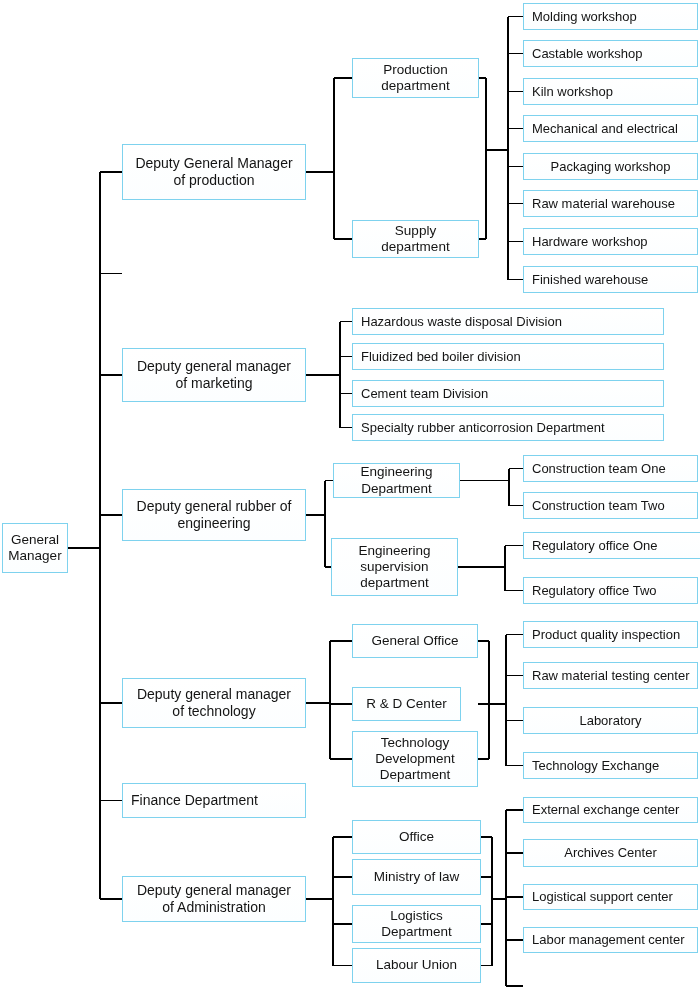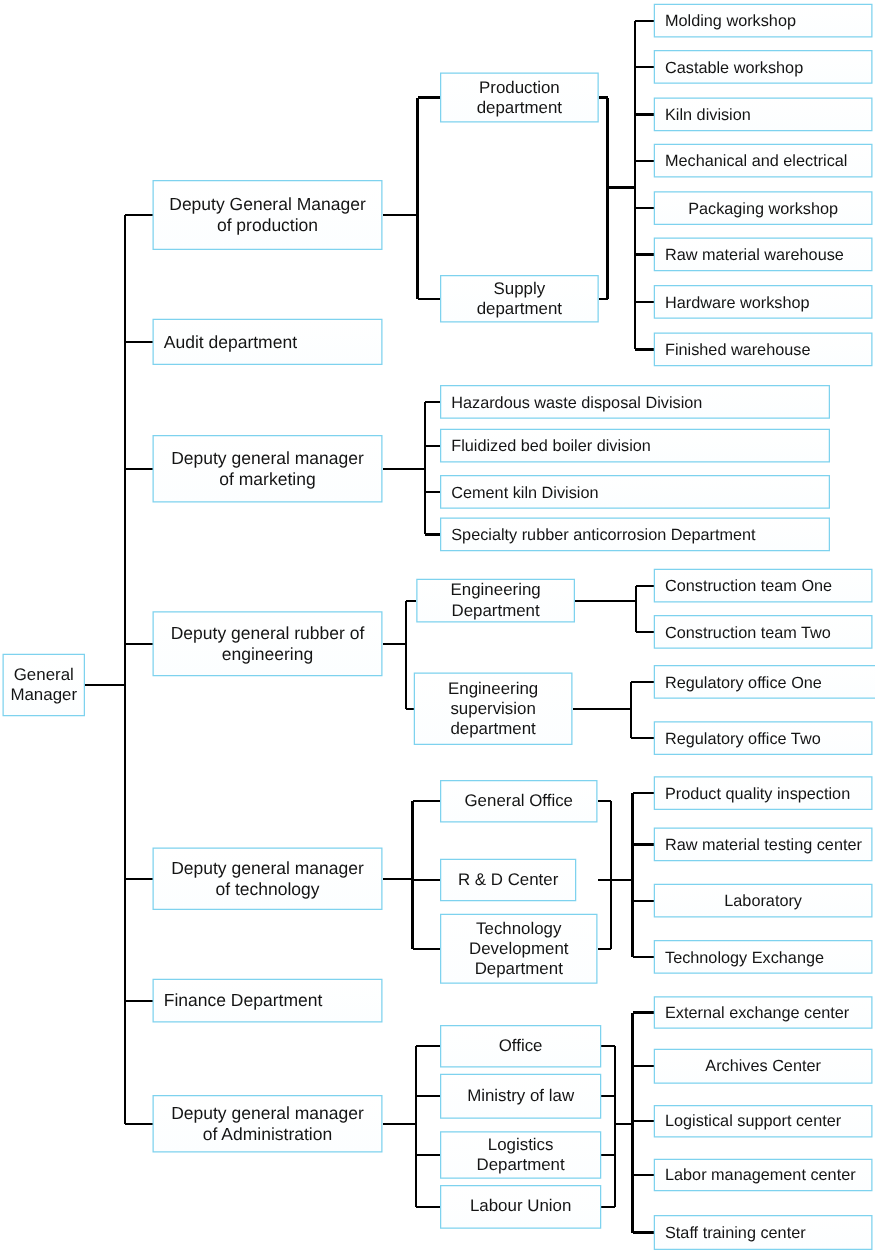--- a/index.html
+++ b/index.html
@@ -52,42 +52,41 @@
     <path d="M478 641 H489 M478 704 H489 M478 759 H489 M489 641 V759 M489 704 H506"></path>
     <path d="M506 634.5 V765.5 M506 634.5 H523 M506 675.5 H523 M506 720.5 H523 M506 765.5 H523"></path>
     <path d="M306 899 H333 M333 837 V965.5 M333 837 H352 M333 877 H352 M333 924 H352 M333 965.5 H352"></path>
     <path d="M481 837 H492 M481 877 H492 M481 924 H492 M481 965.5 H492 M492 837 V965.5 M492 899 H506"></path>
     <path d="M506 810 V986 M506 810 H523 M506 853 H523 M506 897 H523 M506 940 H523 M506 986 H523"></path>
   </svg>
 
   <div class="node gm" style="left:2px;top:523px;width:66px;height:50px">General Manager</div>
 
   <div class="node lv2" style="left:122px;top:144px;width:184px;height:56px">Deputy General Manager of production</div>
-  <div class="node lv2 left" style="left:122px;top:255px;width:184px;height:37px">Audit department</div>
   <div class="node lv2" style="left:122px;top:348px;width:184px;height:54px">Deputy general manager of marketing</div>
   <div class="node lv2" style="left:122px;top:489px;width:184px;height:52px">Deputy general rubber of engineering</div>
   <div class="node lv2" style="left:122px;top:678px;width:184px;height:50px">Deputy general manager of technology</div>
   <div class="node lv2 left" style="left:122px;top:783px;width:184px;height:35px">Finance Department</div>
   <div class="node lv2" style="left:122px;top:876px;width:184px;height:46px">Deputy general manager of Administration</div>
 
   <div class="node pad" style="left:352px;top:58px;width:127px;height:40px">Production department</div>
   <div class="node pad" style="left:352px;top:220px;width:127px;height:38px">Supply department</div>
 
   <div class="node sm left" style="left:523px;top:3px;width:175px;height:27px">Molding workshop</div>
   <div class="node sm left" style="left:523px;top:40px;width:175px;height:27px">Castable workshop</div>
-  <div class="node sm left" style="left:523px;top:78px;width:175px;height:27px">Kiln division</div>
+  <div class="node sm left" style="left:523px;top:78px;width:175px;height:27px">Kiln workshop</div>
   <div class="node sm left" style="left:523px;top:115px;width:175px;height:27px">Mechanical and electrical</div>
   <div class="node sm" style="left:523px;top:153px;width:175px;height:27px">Packaging workshop</div>
   <div class="node sm left" style="left:523px;top:190px;width:175px;height:27px">Raw material warehouse</div>
   <div class="node sm left" style="left:523px;top:228px;width:175px;height:27px">Hardware workshop</div>
   <div class="node sm left" style="left:523px;top:266px;width:175px;height:27px">Finished warehouse</div>
 
   <div class="node sm left" style="left:352px;top:308px;width:312px;height:27px">Hazardous waste disposal Division</div>
   <div class="node sm left" style="left:352px;top:343px;width:312px;height:27px">Fluidized bed boiler division</div>
-  <div class="node sm left" style="left:352px;top:380px;width:312px;height:27px">Cement kiln Division</div>
+  <div class="node sm left" style="left:352px;top:380px;width:312px;height:27px">Cement team Division</div>
   <div class="node sm left" style="left:352px;top:414px;width:312px;height:27px">Specialty rubber anticorrosion Department</div>
 
   <div class="node" style="left:333px;top:463px;width:127px;height:35px">Engineering Department</div>
   <div class="node" style="left:331px;top:538px;width:127px;height:58px">Engineering supervision department</div>
 
   <div class="node sm left" style="left:523px;top:455px;width:175px;height:27px">Construction team One</div>
   <div class="node sm left" style="left:523px;top:492px;width:175px;height:27px">Construction team Two</div>
   <div class="node sm left" style="left:523px;top:532px;width:194px;height:27px">Regulatory office One</div>
   <div class="node sm left" style="left:523px;top:577px;width:175px;height:27px">Regulatory office Two</div>
 
@@ -102,15 +101,14 @@
 
   <div class="node" style="left:352px;top:820px;width:129px;height:34px">Office</div>
   <div class="node" style="left:352px;top:859px;width:129px;height:36px">Ministry of law</div>
   <div class="node pad" style="left:352px;top:905px;width:129px;height:38px">Logistics Department</div>
   <div class="node" style="left:352px;top:948px;width:129px;height:35px">Labour Union</div>
 
   <div class="node sm left" style="left:523px;top:797px;width:175px;height:26px">External exchange center</div>
   <div class="node sm" style="left:523px;top:839px;width:175px;height:28px">Archives Center</div>
   <div class="node sm left" style="left:523px;top:884px;width:175px;height:26px">Logistical support center</div>
   <div class="node sm left" style="left:523px;top:927px;width:175px;height:26px">Labor management center</div>
-  <div class="node sm left" style="left:523px;top:972px;width:175px;height:28px">Staff training center</div>
 
 </div>
 
 </body></html>

